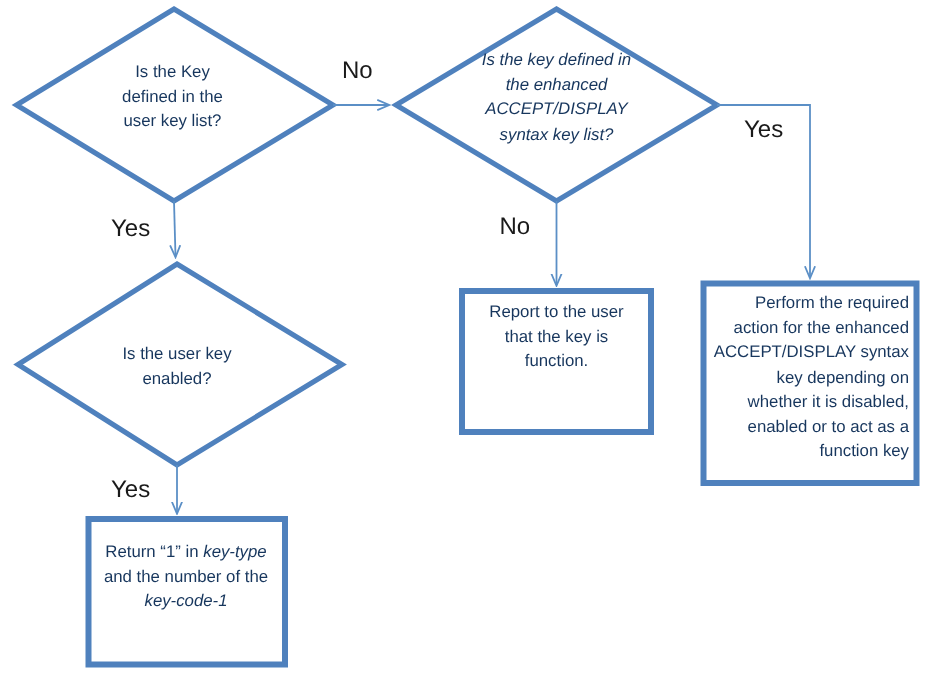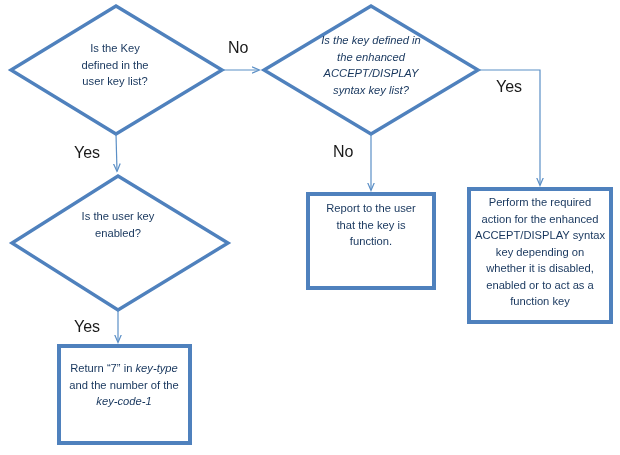--- a/index.html
+++ b/index.html
@@ -44,23 +44,23 @@
   }
   .proc-text {
     color: #17365d;
   }
   .proc-text em {
     font-style: italic;
     margin-top: 39px;
   }
   .d1 { left: 25px;  top: 40px;  width: 180px; }
   .d2 { left: 281px; top: 32px;  width: 180px; font-style: italic; }
-  .d3 { left: 28px;  top: 208px; width: 180px; }
+  .d3 { left: 28px;  top: 228px; width: 180px; }
   .b1 { left: 313px; top: 200px; width: 116px; }
-  .b2 { left: 474px; top: 194px; width: 132px; }
+  .b2 { left: 474px; top: 194px; width: 132px; text-align: right; }
   .b3 { left: 64px;  top: 360px; width: 120px; }
 </style>
 </head>
 <body>
 
 <div id="canvas">
 
   <svg id="flow-svg" viewBox="0 0 620 455" xmlns="http://www.w3.org/2000/svg">
     <defs>
       <marker id="arrowhead" markerWidth="9" markerHeight="9" refX="7.5" refY="4" orient="auto" markerUnits="userSpaceOnUse">
@@ -108,21 +108,21 @@
 function.</div>
 
   <div class="node-text b2">Perform the required
 action for the enhanced
 ACCEPT/DISPLAY syntax
 key depending on
 whether it is disabled,
 enabled or to act as a
 function key</div>
 
-  <div class="node-text b3 proc-text" id="b3-text"><span>Return “7” in </span><em>key-type</em><span> and the number of the </span><em>key-code-1</em></div>
+  <div class="node-text b3 proc-text" id="b3-text"><span>Return “1” in </span><em>key-type</em><span> and the number of the </span><em>key-code-1</em></div>
 
   <div class="edge-label" style="left:228px; top:41px;">No</div>
 
   <div class="edge-label" style="left:74px; top:146px;">Yes</div>
 
   <div class="edge-label" style="left:333px; top:145px;">No</div>
 
   <div class="edge-label" style="left:496px; top:80px;">Yes</div>
 
   <div class="edge-label" style="left:74px; top:320px;">Yes</div>

